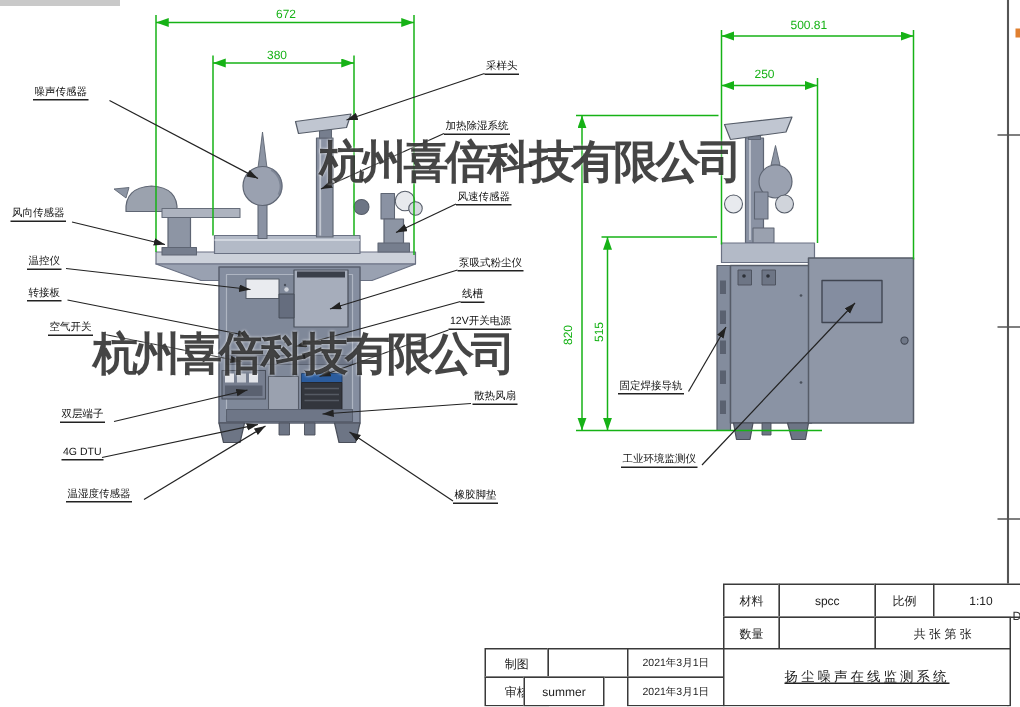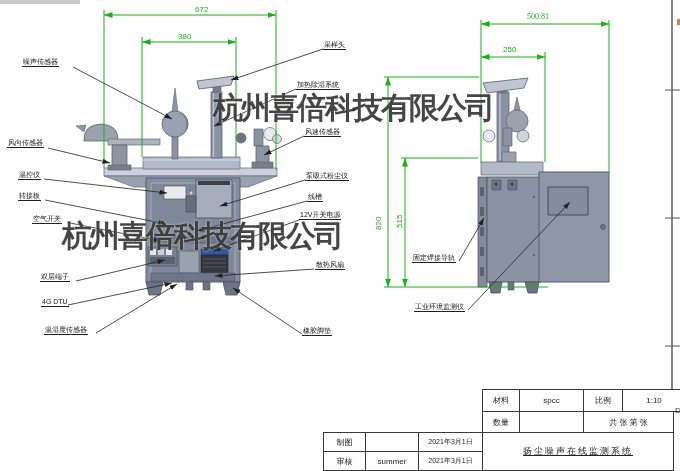--- a/index.html
+++ b/index.html
@@ -189,23 +189,23 @@
     </g>
 
     <g stroke="#555" stroke-width="1.4">
       <line x1="672" y1="0" x2="672" y2="471"></line>
       <line x1="665" y1="90" x2="680" y2="90" stroke-width="1"></line>
       <line x1="665" y1="218" x2="680" y2="218" stroke-width="1"></line>
       <line x1="665" y1="346" x2="680" y2="346" stroke-width="1"></line>
     </g>
   </svg>
 
-  <span class="dim" style="left:180px;top:6px;padding-left:15px;">672</span>
+  <span class="dim" style="left:169px;top:6px;padding-left:15px;">672</span>
   <span class="dim" style="left:178px;top:33px;">380</span>
-  <span class="dim" style="left:527px;top:13px;font-family:Liberation Serif, serif;">500.81</span>
+  <span class="dim" style="left:527px;top:13px;">500.81</span>
   <span class="dim" style="left:503px;top:46px;">250</span>
   <span class="dim vert" style="left:375px;top:230px;">820</span>
   <span class="dim vert" style="left:396px;top:228px;">515</span>
 
   <span class="lbl" style="left:22px;top:58px;">噪声传感器</span>
   <span class="lbl" style="left:7px;top:139px;">风向传感器</span>
   <span class="lbl" style="left:18px;top:171px;">温控仪</span>
   <span class="lbl" style="left:18px;top:192px;">转接板</span>
   <span class="lbl" style="left:32px;top:215px;">空气开关</span>
   <span class="lbl" style="left:40px;top:273px;">双层端子</span>
@@ -229,21 +229,21 @@
   <div class="tb" style="left:583px;top:389px;width:40px;height:23px;">比例</div>
   <div class="tb" style="left:622px;top:389px;width:64px;height:23px;">1:10</div>
   <div class="tb" style="left:482px;top:411px;width:38px;height:22px;">数量</div>
   <div class="tb" style="left:519px;top:411px;width:65px;height:22px;"></div>
   <div class="tb" style="left:583px;top:411px;width:91px;height:22px;">共 张 第 张</div>
 
   <div class="tb" style="left:323px;top:432px;width:43px;height:20px;">制图</div>
   <div class="tb" style="left:365px;top:432px;width:54px;height:20px;"></div>
   <div class="tb small" style="left:418px;top:432px;width:65px;height:20px;">2021年3月1日</div>
   <div class="tb" style="left:323px;top:451px;width:43px;height:20px;text-align:right;">审核</div>
-  <div class="tb" style="left:365px;top:451px;width:54px;height:20px;">summer</div>
+  <div class="tb" style="left:349px;top:451px;width:54px;height:20px;">summer</div>
   <div class="tb small" style="left:418px;top:451px;width:65px;height:20px;">2021年3月1日</div>
   <div class="tb big" style="left:482px;top:432px;width:192px;height:39px;">扬尘噪声在线监测系统</div>
 
   <span class="zone" style="left:675px;top:406px;">D</span>
 
   <div class="wm" style="left:213px;top:88px;">杭州喜倍科技有限公司</div>
   <div class="wm" style="left:62px;top:216px;">杭州喜倍科技有限公司</div>
 
 </div>
 

